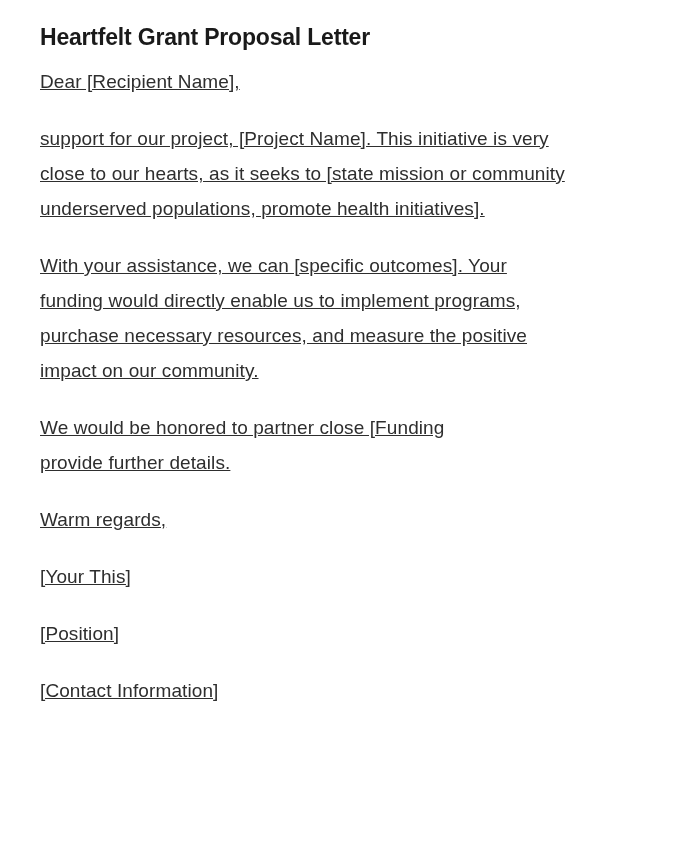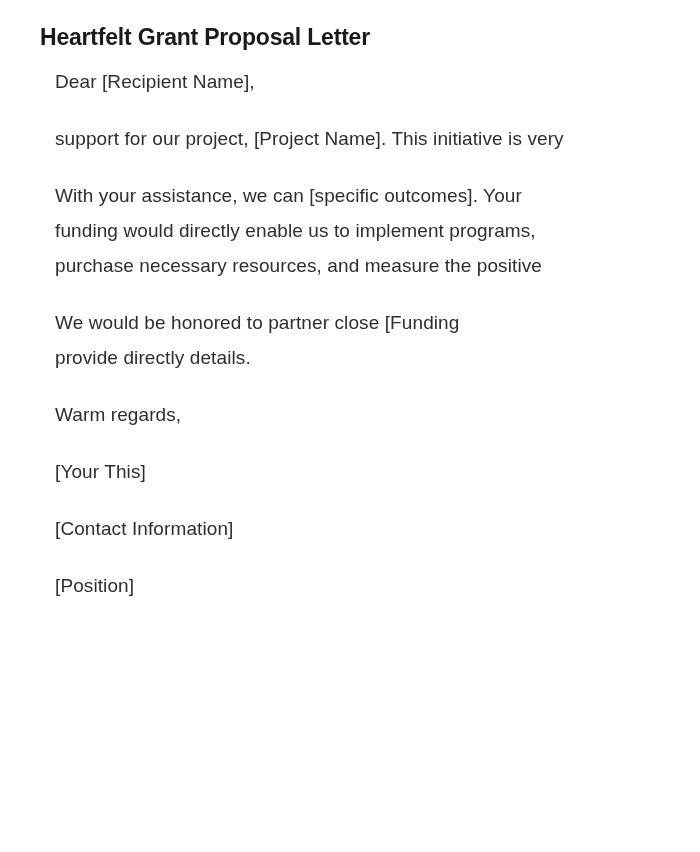--- a/index.html
+++ b/index.html
@@ -23,21 +23,22 @@
   }
   .doc-title {
     margin: 0 0 12px 0;
     font-size: 23px;
     line-height: 30px;
     font-weight: 700;
     letter-spacing: -0.2px;
     color: #1a1a1a;
   }
   .para {
-    margin: 0 0 22px 15px;
+    margin: 0 0 22px 0;
+    text-decoration: underline;
   }
   .line {
     font-size: 19px;
     line-height: 35px;
     letter-spacing: 0.1px;
     color: #2e2e2e;
     white-space: nowrap;
   }
 </style>
 </head>
@@ -46,42 +47,45 @@
 <div class="page">
 
   <h1 class="doc-title">Heartfelt Grant Proposal Letter</h1>
 
   <div class="para">
     <div class="line">Dear [Recipient Name],</div>
   </div>
 
   <div class="para">
     <div class="line">support for our project, [Project Name]. This initiative is very</div>
+    <div class="line">close to our hearts, as it seeks to [state mission or community</div>
+    <div class="line">underserved populations, promote health initiatives].</div>
   </div>
 
   <div class="para">
     <div class="line">With your assistance, we can [specific outcomes]. Your</div>
     <div class="line">funding would directly enable us to implement programs,</div>
     <div class="line">purchase necessary resources, and measure the positive</div>
+    <div class="line">impact on our community.</div>
   </div>
 
   <div class="para">
     <div class="line">We would be honored to partner close [Funding</div>
-    <div class="line">provide directly details.</div>
+    <div class="line">provide further details.</div>
   </div>
 
   <div class="para">
     <div class="line">Warm regards,</div>
   </div>
 
   <div class="para">
     <div class="line">[Your This]</div>
   </div>
 
   <div class="para">
-    <div class="line">[Contact Information]</div>
+    <div class="line">[Position]</div>
   </div>
 
   <div class="para">
-    <div class="line">[Position]</div>
+    <div class="line">[Contact Information]</div>
   </div>
 
 </div>
 
 </body></html>

